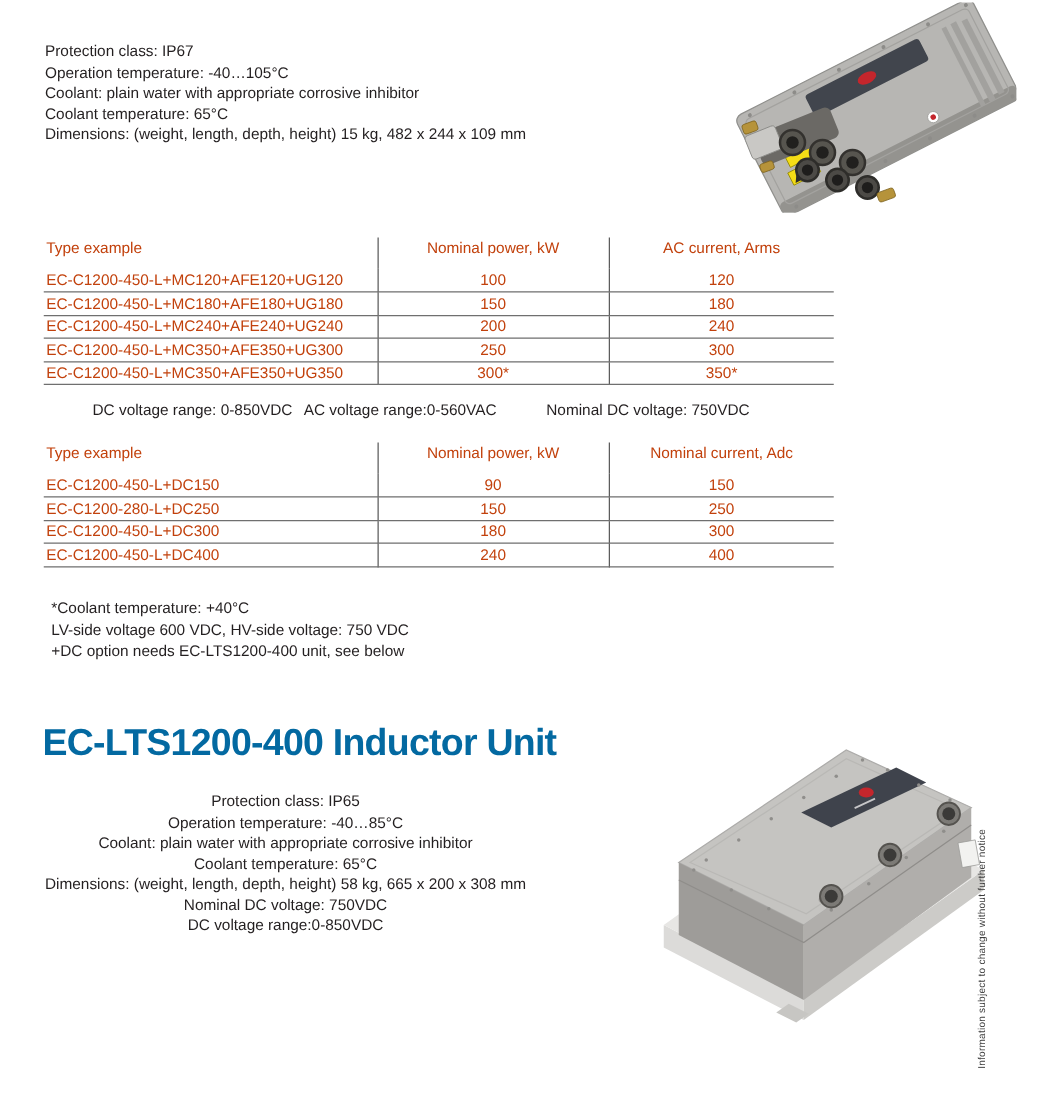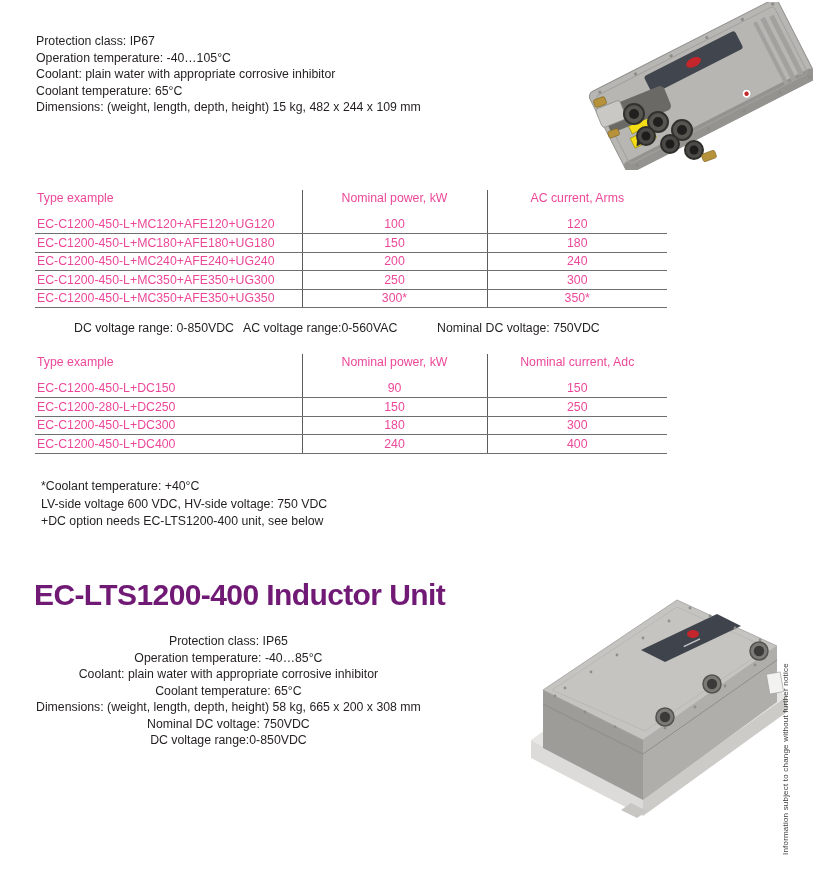--- a/index.html
+++ b/index.html
@@ -7,38 +7,38 @@
   .page {
     position:relative; width:830px; height:880px; background:#ffffff;
     font-family:"Liberation Sans", sans-serif; color:#231f20; overflow:hidden;
   }
   
   .specs { position:absolute; font-size:12.3px; line-height:16.5px; color:#231f20; }
   .specs-1 { left:36px; top:33px; }
   .specs-2 { left:36px; top:633px;text-align:center; }
   
   table.data { position:absolute; left:35px; border-collapse:collapse; table-layout:fixed;
-               width:632px; font-size:12.3px; color:#ec4899; }
+               width:632px; font-size:12.3px; color:#c2410c; }
   .t1 { top:190px; } .t2 { top:354px; }
   col.w1 { width:267px; } col.w2 { width:185px; } col.w3 { width:180px; }
   table.data th { font-weight:normal; text-align:center; vertical-align:top; height:25px; padding-top:1px; }
   table.data th.left, table.data td.left { text-align:left; padding-left:2px; }
   table.data td { text-align:center; height:18.6px; vertical-align:bottom; padding-bottom:2px;
                   border-bottom:1px solid #6f6f6f; }
   table.data .c1, table.data .c2 { border-right:1px solid #5c5c5c; }
   
   .voltage-row { position:absolute; left:35px; top:321px; width:640px; height:16px; font-size:12.3px; }
   .voltage-row span { position:absolute; top:0; white-space:nowrap; }
   .v1 { left:7px;margin-left:32px; } .v2 { left:208px; } .v3 { left:402px; }
   
   .notes { position:absolute; left:41px; top:478px; font-size:12.3px; line-height:17.5px; }
   
   .inductor-title {
     position:absolute; left:34px; top:578px; font-size:30px; font-weight:bold;
-    letter-spacing:-0.6px; color:#701a75; white-space:nowrap;
+    letter-spacing:-0.6px; color:#0369a1; white-space:nowrap;
   }
   
   .photo { position:absolute; }
   .photo-1 { left:588px; top:2px; }
   .photo-2 { left:525px; top:588px; }
   
   .vertical-note {
     position:absolute; left:781px; top:645px; height:210px; width:14px;
     writing-mode:vertical-rl; transform:rotate(180deg);
     font-size:8px; color:#3c3c3c; letter-spacing:0.2px; white-space:nowrap;

